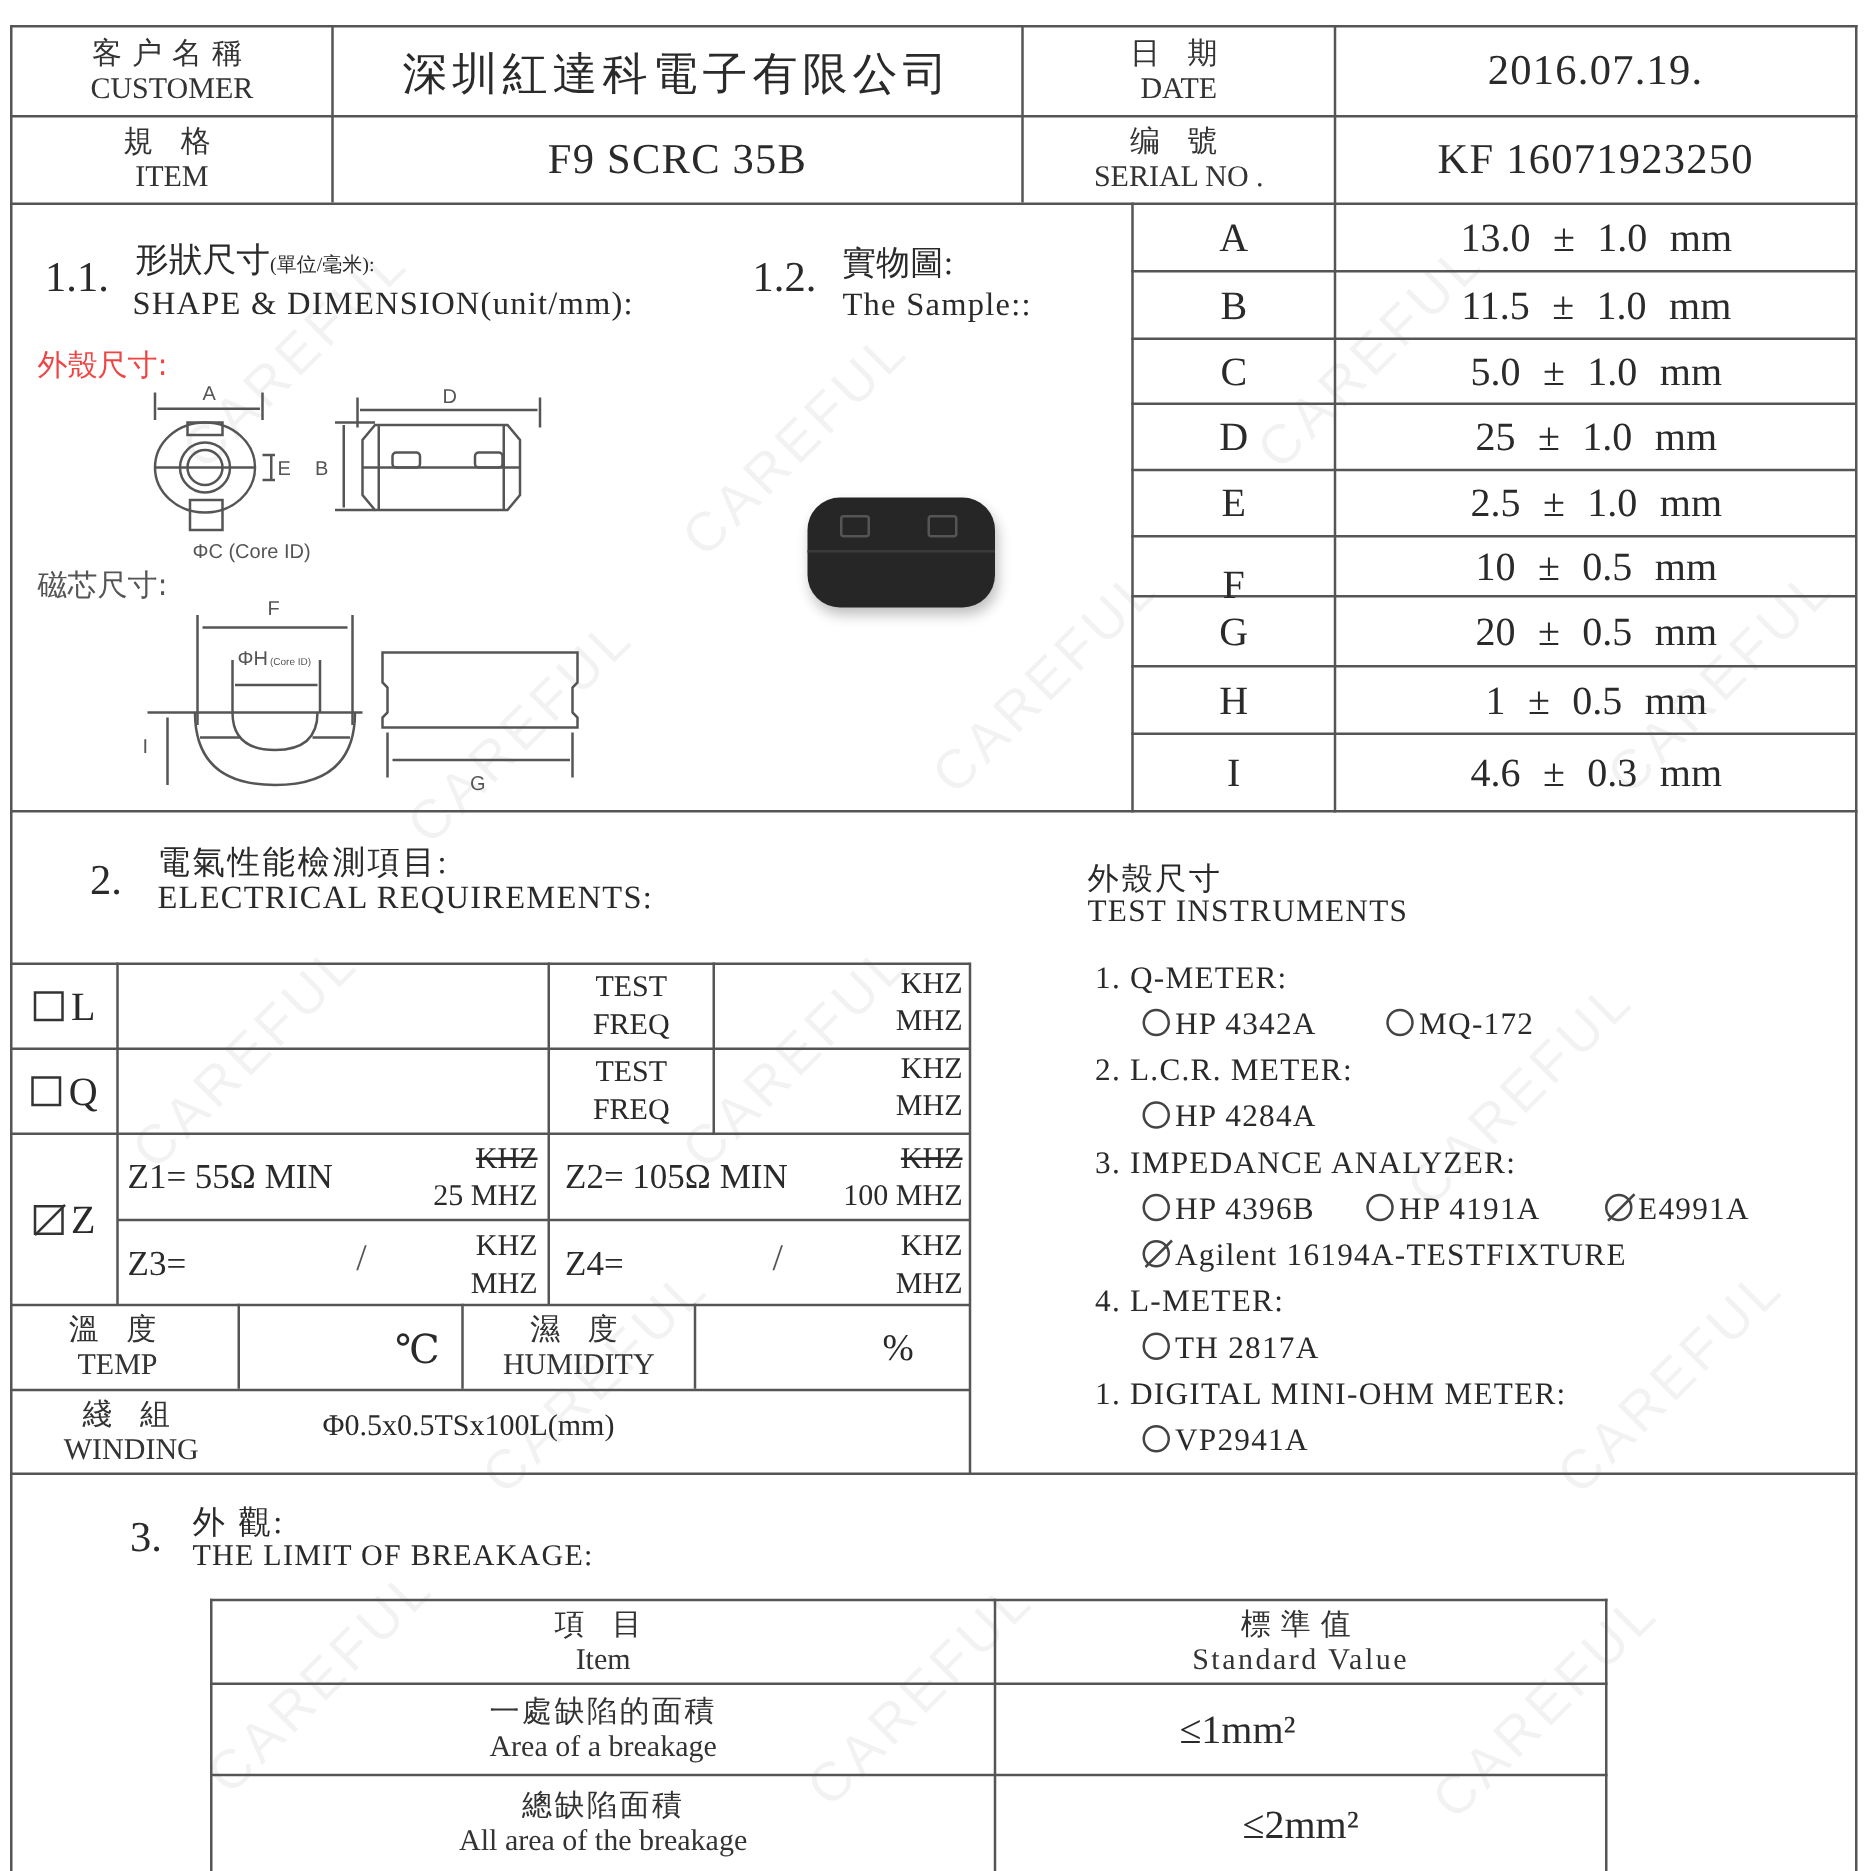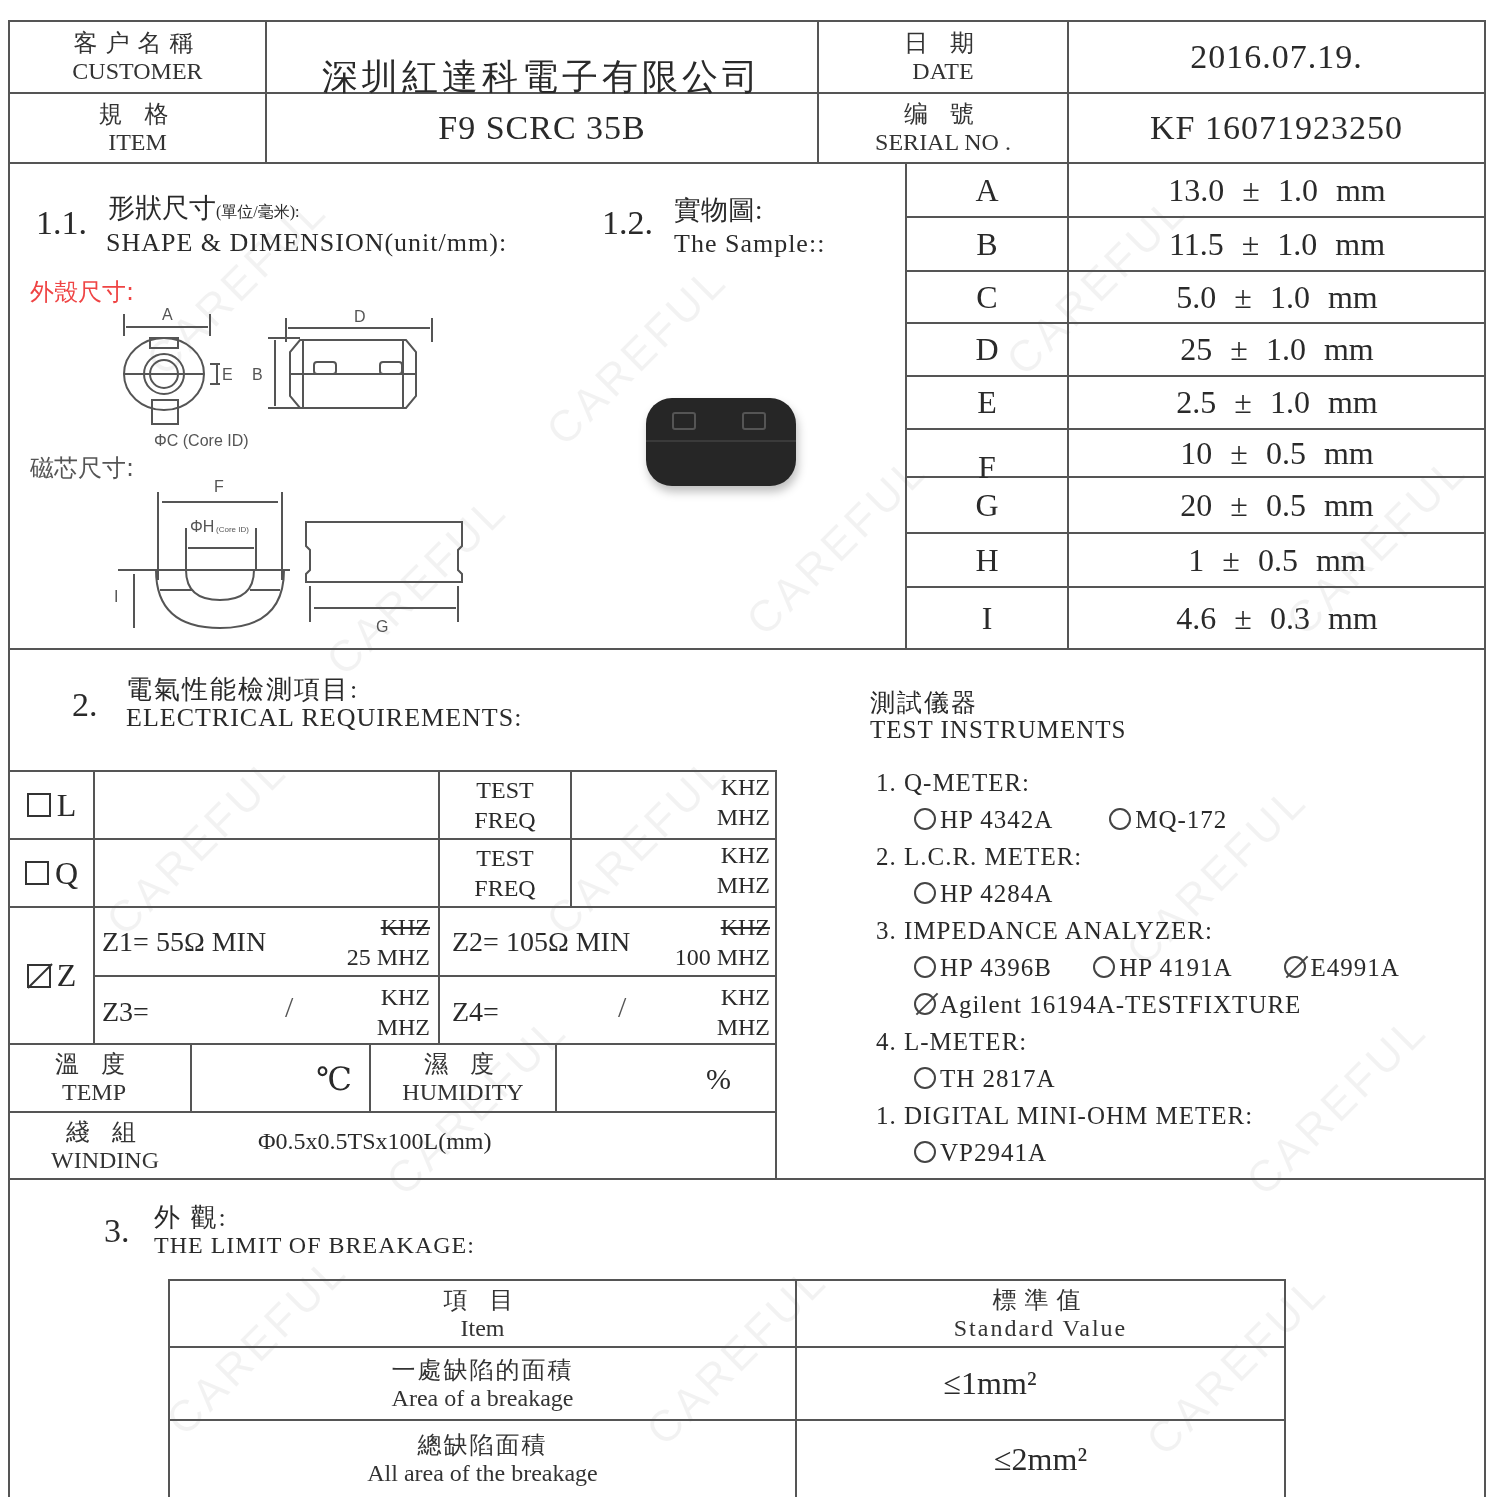--- a/index.html
+++ b/index.html
@@ -90,21 +90,21 @@
   <div class="line-h" style="left:168px;top:1419px;width:1118px"></div>
   <div class="line-v" style="left:168px;top:1279px;height:218px"></div>
   <div class="line-v" style="left:795px;top:1279px;height:218px"></div>
   <div class="line-v" style="left:1284px;top:1279px;height:218px"></div>
 </div>
 
 <div class="cell" style="left:10px;top:22px;width:255px;height:70px">
   <span class="lbl-cn">客户名稱</span>
   <span class="lbl-en">CUSTOMER</span>
 </div>
-<div class="cell cn-big" style="left:267px;top:38px;width:550px;height:79px">深圳紅達科電子有限公司</div>
+<div class="cell cn-big" style="left:267px;top:20px;width:550px;height:79px">深圳紅達科電子有限公司</div>
 <div class="cell" style="left:819px;top:22px;width:248px;height:70px">
   <span class="lbl-cn">日 期</span>
   <span class="lbl-en">DATE</span>
 </div>
 <div class="cell big" style="left:1069px;top:22px;width:415px;height:70px">2016.07.19.</div>
 
 <div class="cell" style="left:10px;top:94px;width:255px;height:68px">
   <span class="lbl-cn">規 格</span>
   <span class="lbl-en">ITEM</span>
 </div>
@@ -309,21 +309,21 @@
   <span class="lbl-en">HUMIDITY</span>
 </div>
 <div class="abs" style="left:706px;top:1062px;font-size:30px">%</div>
 
 <div class="cell" style="left:10px;top:1113px;width:190px;height:65px">
   <span class="lbl-cn">綫 組</span>
   <span class="lbl-en">WINDING</span>
 </div>
 <div class="abs" style="left:258px;top:1128px;font-size:24px">Φ0.5x0.5TSx100L(mm)</div>
 
-<div class="abs" style="left:870px;top:686px;font-size:25px;letter-spacing:2px">測試儀器</div>
+<div class="abs" style="left:870px;top:686px;font-size:25px;letter-spacing:2px">外殼尺寸</div>
 <div class="abs" style="left:870px;top:716px;font-size:25px;letter-spacing:1px">TEST INSTRUMENTS</div>
 
 <div class="abs instr" style="left:876px;top:764px;width:600px">
   <div>1. Q-METER:</div>
   <div style="padding-left:38px">
     <span><span class="radio"></span><span>HP 4342A</span></span>
     <span style="margin-left:50px"><span class="radio"></span><span>MQ-172</span></span>
   </div>
   <div>2. L.C.R. METER:</div>
   <div style="padding-left:38px">

